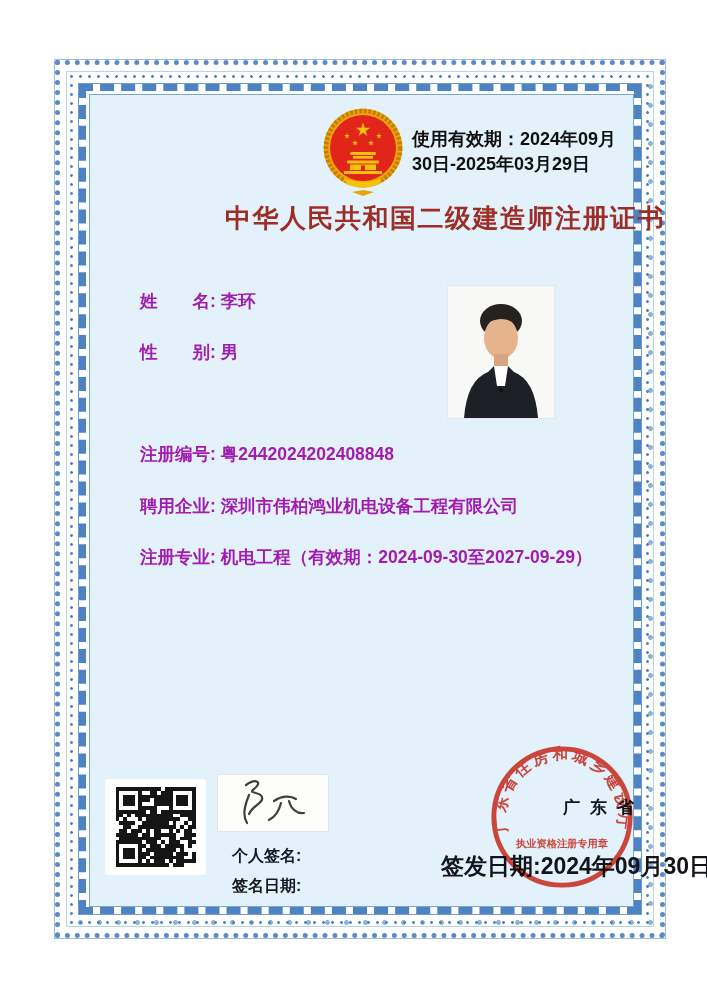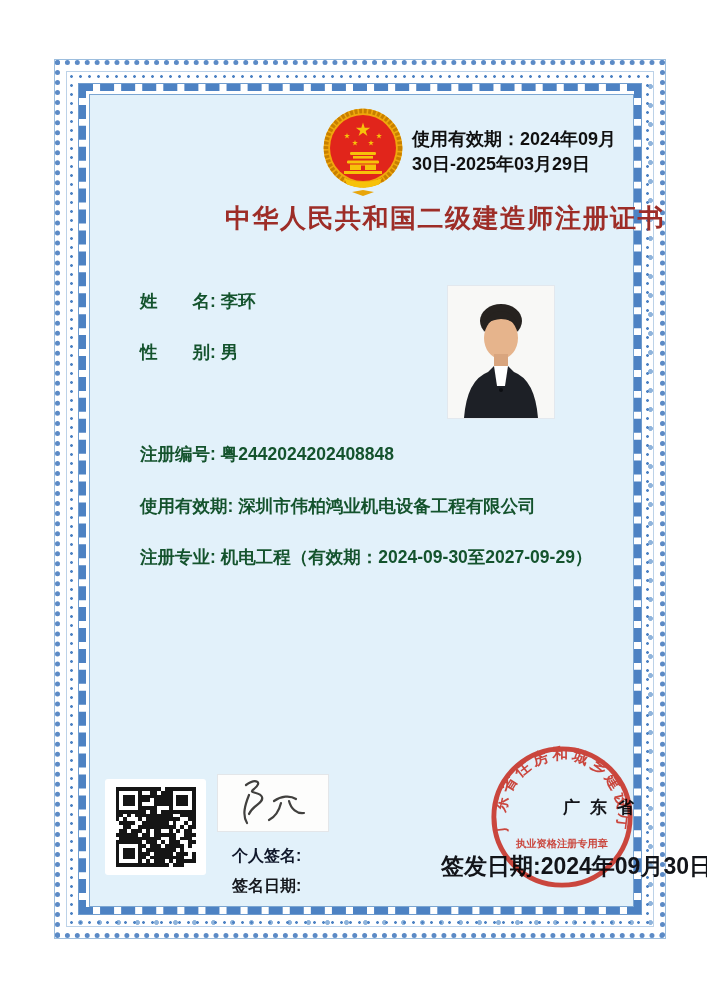--- a/index.html
+++ b/index.html
@@ -36,21 +36,21 @@
   .emblem{position:absolute;left:322px;top:106px;width:82px;height:92px;}
   .validity{
     position:absolute;left:412px;top:127px;width:215px;
     font-size:18px;font-weight:700;color:#101010;line-height:25px;white-space:nowrap;
   }
   .title{
     position:absolute;left:55px;top:201px;width:610px;text-align:right;
     font-size:26px;font-weight:700;letter-spacing:1.5px;color:#9d2d27;white-space:nowrap;
   }
   
-  .row{position:absolute;left:140px;white-space:nowrap;font-size:17.5px;font-weight:700;color:#14532d;}
+  .row{position:absolute;left:140px;white-space:nowrap;font-size:17.5px;font-weight:700;color:#a21caf;}
   .fvalue{margin-left:5px;}
   
   .photo{position:absolute;left:448px;top:286px;width:106px;height:132px;background:#f8f8f6;
     box-shadow:0 0 0 1px #e2e8ee;}
   
   .qr-card{position:absolute;left:105px;top:779px;width:101px;height:96px;background:#ffffff;border-radius:3px;}
   .qr-svg{position:absolute;left:8px;top:8px;width:85px;height:80px;}
   .sig-card{position:absolute;left:218px;top:775px;width:110px;height:56px;background:#fdfdfc;
     box-shadow:0 0 0 1px #e3e6e9;}
   .sig-label{position:absolute;left:232px;top:846px;font-size:16px;font-weight:700;color:#0f172a;white-space:nowrap;}
@@ -108,21 +108,21 @@
   <div class="row" style="top:289px">
     <span>姓　　名:</span><span class="fvalue">李环</span>
   </div>
   <div class="row" style="top:340px">
     <span>性　　别:</span><span class="fvalue">男</span>
   </div>
   <div class="row" style="top:442px">
     <span>注册编号:</span><span class="fvalue">粤2442024202408848</span>
   </div>
   <div class="row" style="top:494px">
-    <span>使用有效期:</span><span class="fvalue">深圳市伟柏鸿业机电设备工程有限公司</span>
+    <span>聘用企业:</span><span class="fvalue">深圳市伟柏鸿业机电设备工程有限公司</span>
   </div>
   <div class="row" style="top:545px">
     <span>注册专业:</span><span class="fvalue">机电工程（有效期：2024-09-30至2027-09-29）</span>
   </div>
 
   <div class="photo">
     <svg viewBox="0 0 106 132" width="106" height="132">
       <rect width="106" height="132" fill="#f8f8f6"></rect>
       <ellipse cx="53" cy="35" rx="21" ry="17" fill="#26221f"></ellipse>
       <ellipse cx="53" cy="52" rx="17" ry="21" fill="#e6b48c"></ellipse>

